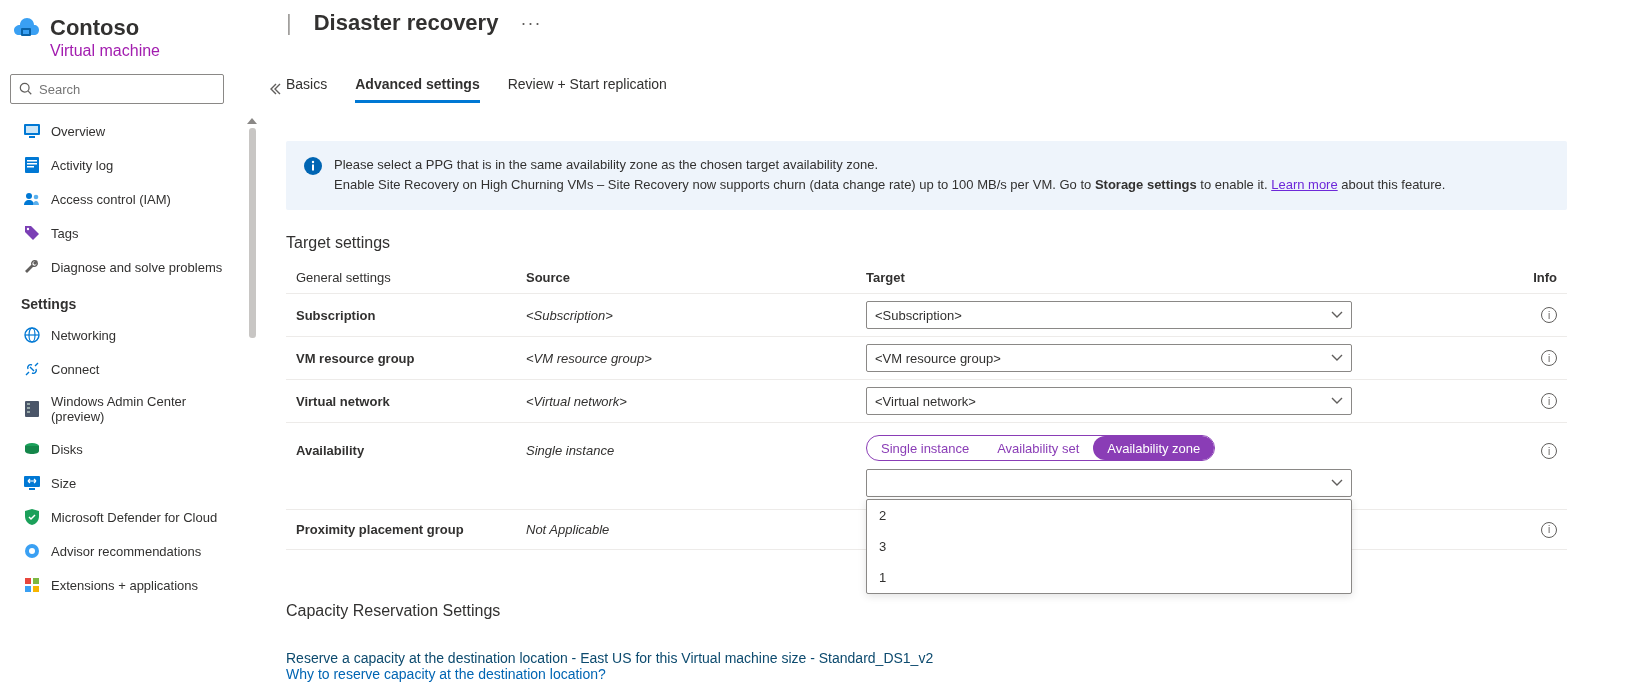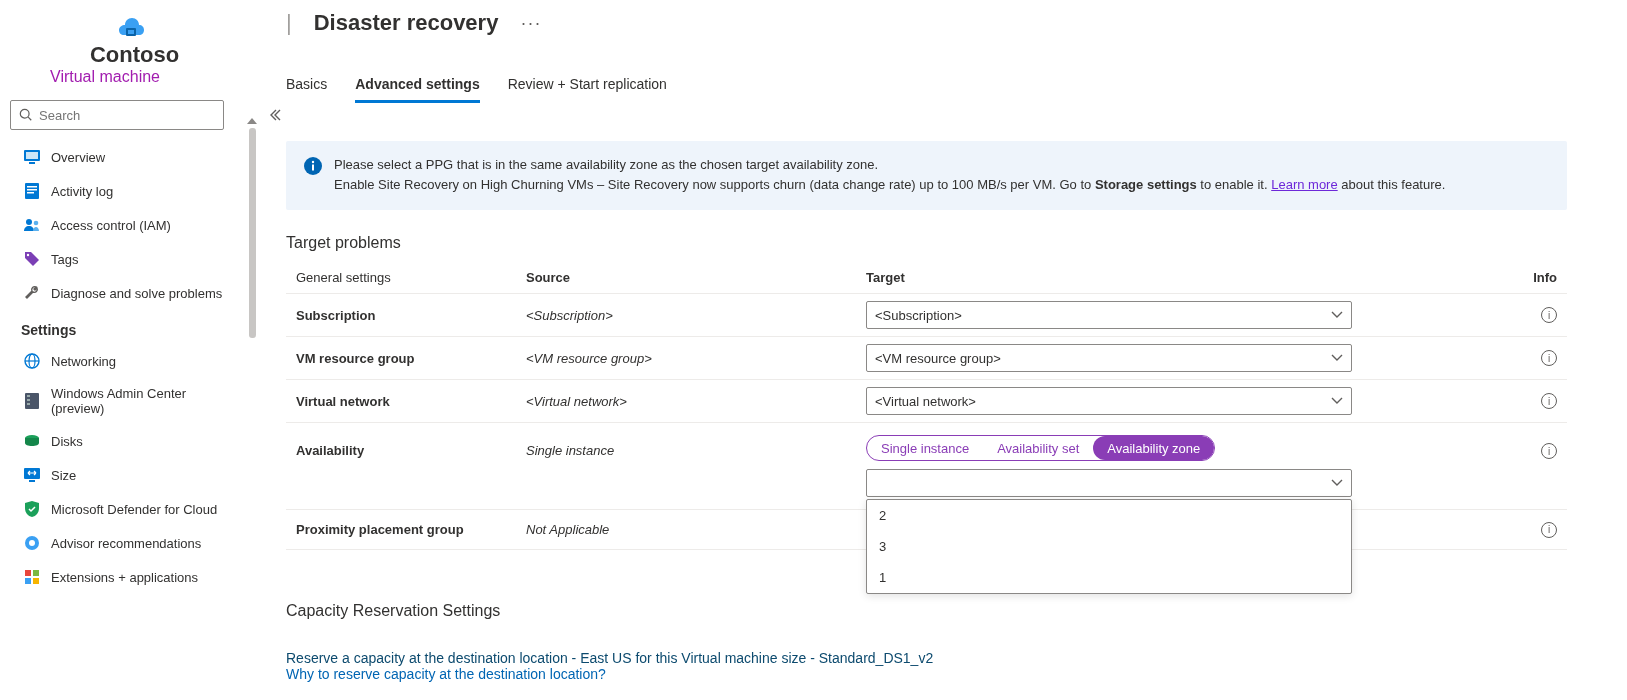--- a/index.html
+++ b/index.html
@@ -1,19 +1,19 @@
 <!DOCTYPE html>
 <html><head>
 <meta charset="utf-8">
 <style>
 * { box-sizing: border-box; margin: 0; padding: 0; }
 body { font-family: "Segoe UI", Arial, sans-serif; font-size: 13px; color: #323130; background: #fff; width: 1627px; height: 700px; overflow: hidden; position: relative; }
 .page { display: flex; height: 100%; }
 .sidebar { width: 260px; border-right: 1px solid transparent; padding: 10px 0 0 6px; position: relative; }
-.brand { display: flex; align-items: center; padding: 4px 0 2px 4px; flex-direction: column; }
+.brand { display: flex; align-items: center; padding: 4px 0 2px 4px; }
 .brand-icon { width: 34px; height: 28px; display: flex; align-items: center; justify-content: center; margin-right: 6px; }
 .brand-title { font-size: 22px; font-weight: 600; color: #323130; }
 .brand-sub { font-size: 16px; color: #a21caf; margin-left: 44px; margin-top: -2px; margin-bottom: 14px; }
 .search-row { display: flex; align-items: center; padding: 0 6px 10px 4px; gap: 34px; }
 .search-box { flex: 1; display: flex; align-items: center; border: 1px solid #8a8886; border-radius: 2px; height: 30px; padding: 0 8px; }
 .search-box input { border: none; outline: none; font-size: 13px; flex: 1; color: #323130; }
 .collapse-chevron { margin-left: 10px; color: #605e5c; cursor: pointer; }
 .nav { overflow-y: auto; height: calc(100% - 120px); padding-right: 6px; margin-left: 9px; }
 .nav-item { display: flex; align-items: center; padding: 8px 10px 8px 8px; cursor: pointer; color: #323130; }
 .nav-item .ic { width: 18px; height: 18px; display: flex; align-items: center; justify-content: center; margin-right: 10px; flex-shrink: 0; }
@@ -148,20 +148,28 @@
             <svg width="16" height="16" viewBox="0 0 16 16">
               <circle cx="8" cy="8" r="7" fill="none" stroke="#0078d4" stroke-width="1.4"></circle>
               <ellipse cx="8" cy="8" rx="3" ry="7" fill="none" stroke="#0078d4" stroke-width="1.2"></ellipse>
               <line x1="1" y1="8" x2="15" y2="8" stroke="#0078d4" stroke-width="1.2"></line>
             </svg>
           </span>
         <span>Networking</span>
       </div>
       <div class="nav-item">
         <span class="ic">
+            <svg width="16" height="16" viewBox="0 0 16 16">
+              <path d="M5 11l-3 3M11 5l3-3M6 6l4 4M4 8a3 3 0 0 1 4-4M12 8a3 3 0 0 1-4 4" stroke="#0078d4" stroke-width="1.4" fill="none"></path>
+            </svg>
+          </span>
+        <span>Connect</span>
+      </div>
+      <div class="nav-item">
+        <span class="ic">
             <svg width="14" height="16" viewBox="0 0 14 16">
               <rect x="0" y="0" width="14" height="16" rx="1" fill="#4a5568"></rect>
               <rect x="2" y="2" width="3" height="2" fill="#9aa"></rect>
               <rect x="2" y="6" width="3" height="2" fill="#9aa"></rect>
               <rect x="2" y="10" width="3" height="2" fill="#9aa"></rect>
             </svg>
           </span>
         <span>Windows Admin Center (preview)</span>
       </div>
       <div class="nav-item">
@@ -240,21 +248,21 @@
             <rect x="8" y="7.5" width="2" height="6" fill="#fff"></rect>
             <circle cx="9" cy="5" r="1.2" fill="#fff"></circle>
           </svg>
       </div>
       <div class="msg">
         <span>Please select a PPG that is in the same availability zone as the chosen target availability zone.</span><br>
         <span>Enable Site Recovery on High Churning VMs – Site Recovery now supports churn (data change rate) up to 100 MB/s per VM. Go to </span><b>Storage settings</b><span> to enable it. </span><a href="#">Learn more</a><span> about this feature.</span>
       </div>
     </div>
 
-    <div class="section-title">Target problems</div>
+    <div class="section-title">Target settings</div>
 
     <div class="settings-table">
       <div class="st-head">
         <div class="col-gen">General settings</div>
         <div class="col-src">Source</div>
         <div class="col-tgt">Target</div>
         <div class="col-info">Info</div>
       </div>
 
       <div class="st-row">

